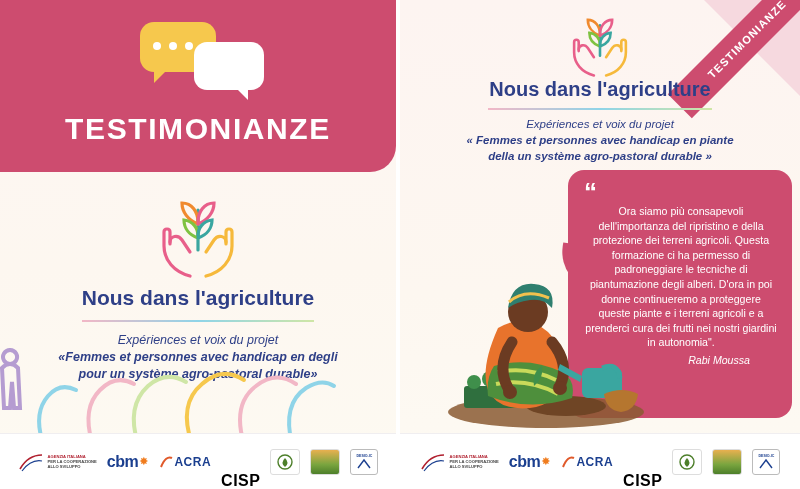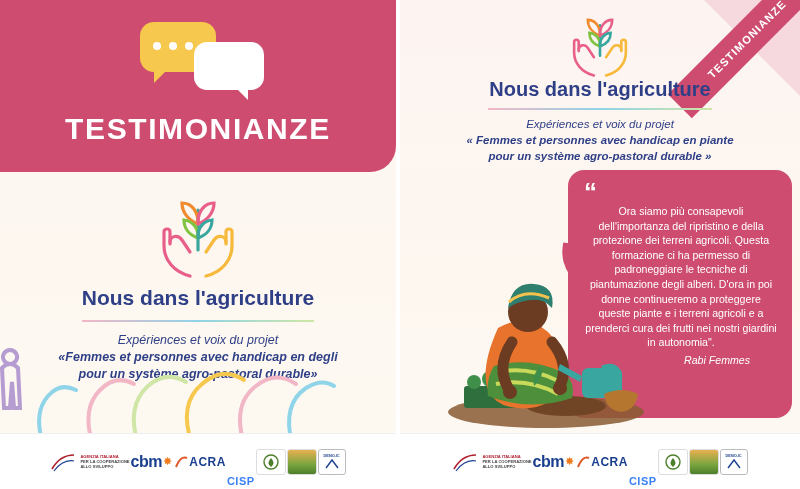--- a/index.html
+++ b/index.html
@@ -122,35 +122,35 @@
   
   .footer {
     position: absolute;
     left: 0; bottom: 0;
     width: 100%;
     height: 56px;
     background: #ffffff;
     display: flex;
     align-items: center;
     justify-content: center;
-    gap: 1px;
+    gap: 10px;
     padding: 0 8px;
     border-top: 1px solid #f0eef0;
   }
   .logo-item { display: flex; align-items: center; justify-content: center; }
 
   .aics { display: flex; align-items: center; gap: 4px; }
   .aics-txt { font-size: 4.1px; color: #444; line-height: 5px; font-weight: bold; }
   .aics-txt b { color: #b01f2e; display: block; }
 
   .cbm-txt { font-size: 16px; font-weight: bold; color: #1b3f8f; letter-spacing: -0.5px; }
   .cbm-dot { color: #f07c1e; font-size: 11px; margin-left: 1px; }
 
   .acra-txt { font-size: 12px; font-weight: bold; color: #1b3f8f; letter-spacing: 0.5px; }
-  .cisp-txt { font-size: 11px; font-weight: bold; color: #3b82f6; letter-spacing: 0.5px; margin-top: 38px; }
+  .cisp-txt { font-size: 16px; font-weight: bold; color: #000000; letter-spacing: 0.5px; margin-top: 38px; }
 
   .badge-green {
     width: 30px; height: 26px;
     background: #ffffff;
     border: 1px solid #ddd;
     border-radius: 3px;
     display: flex; align-items: center; justify-content: center;
   }
   .badge-photo {
     width: 30px; height: 26px;
@@ -390,29 +390,29 @@
         </g>
       </svg>
     </div>
 
     <div class="right-heading">Nous dans l'agriculture</div>
     <div class="right-rule"></div>
 
     <div class="right-sub">
       <div class="l1">Expériences et voix du projet</div>
       <div class="l2">« Femmes et personnes avec handicap en piante</div>
-      <div class="l3">pour un système agro-pastoral durable »</div>
+      <div class="l3">della un système agro-pastoral durable »</div>
     </div>
 
     <div class="quote-tail"></div>
 
     <div class="quote-card">
       <div class="quote-mark">“</div>
       <div class="quote-text">Ora siamo più consapevoli dell'importanza del ripristino e della protezione dei terreni agricoli. Questa formazione ci ha permesso di padroneggiare le tecniche di piantumazione degli alberi. D'ora in poi donne continueremo a proteggere queste piante e i terreni agricoli e a prenderci cura dei frutti nei nostri giardini in autonomia".</div>
-      <div class="quote-author">Rabi Femmes</div>
+      <div class="quote-author">Rabi Moussa</div>
     </div>
 
     <div class="farmer">
       <svg width="250" height="196" viewBox="0 0 250 196" xmlns="http://www.w3.org/2000/svg">
 
         <ellipse cx="140" cy="176" rx="98" ry="16" fill="#8a5a33" opacity="0.85"></ellipse>
         <ellipse cx="160" cy="170" rx="40" ry="10" fill="#6f4525"></ellipse>
 
         <rect x="58" y="150" width="60" height="22" rx="3" fill="#2f6f3e"></rect>
         <g fill="#3f8f4b">

